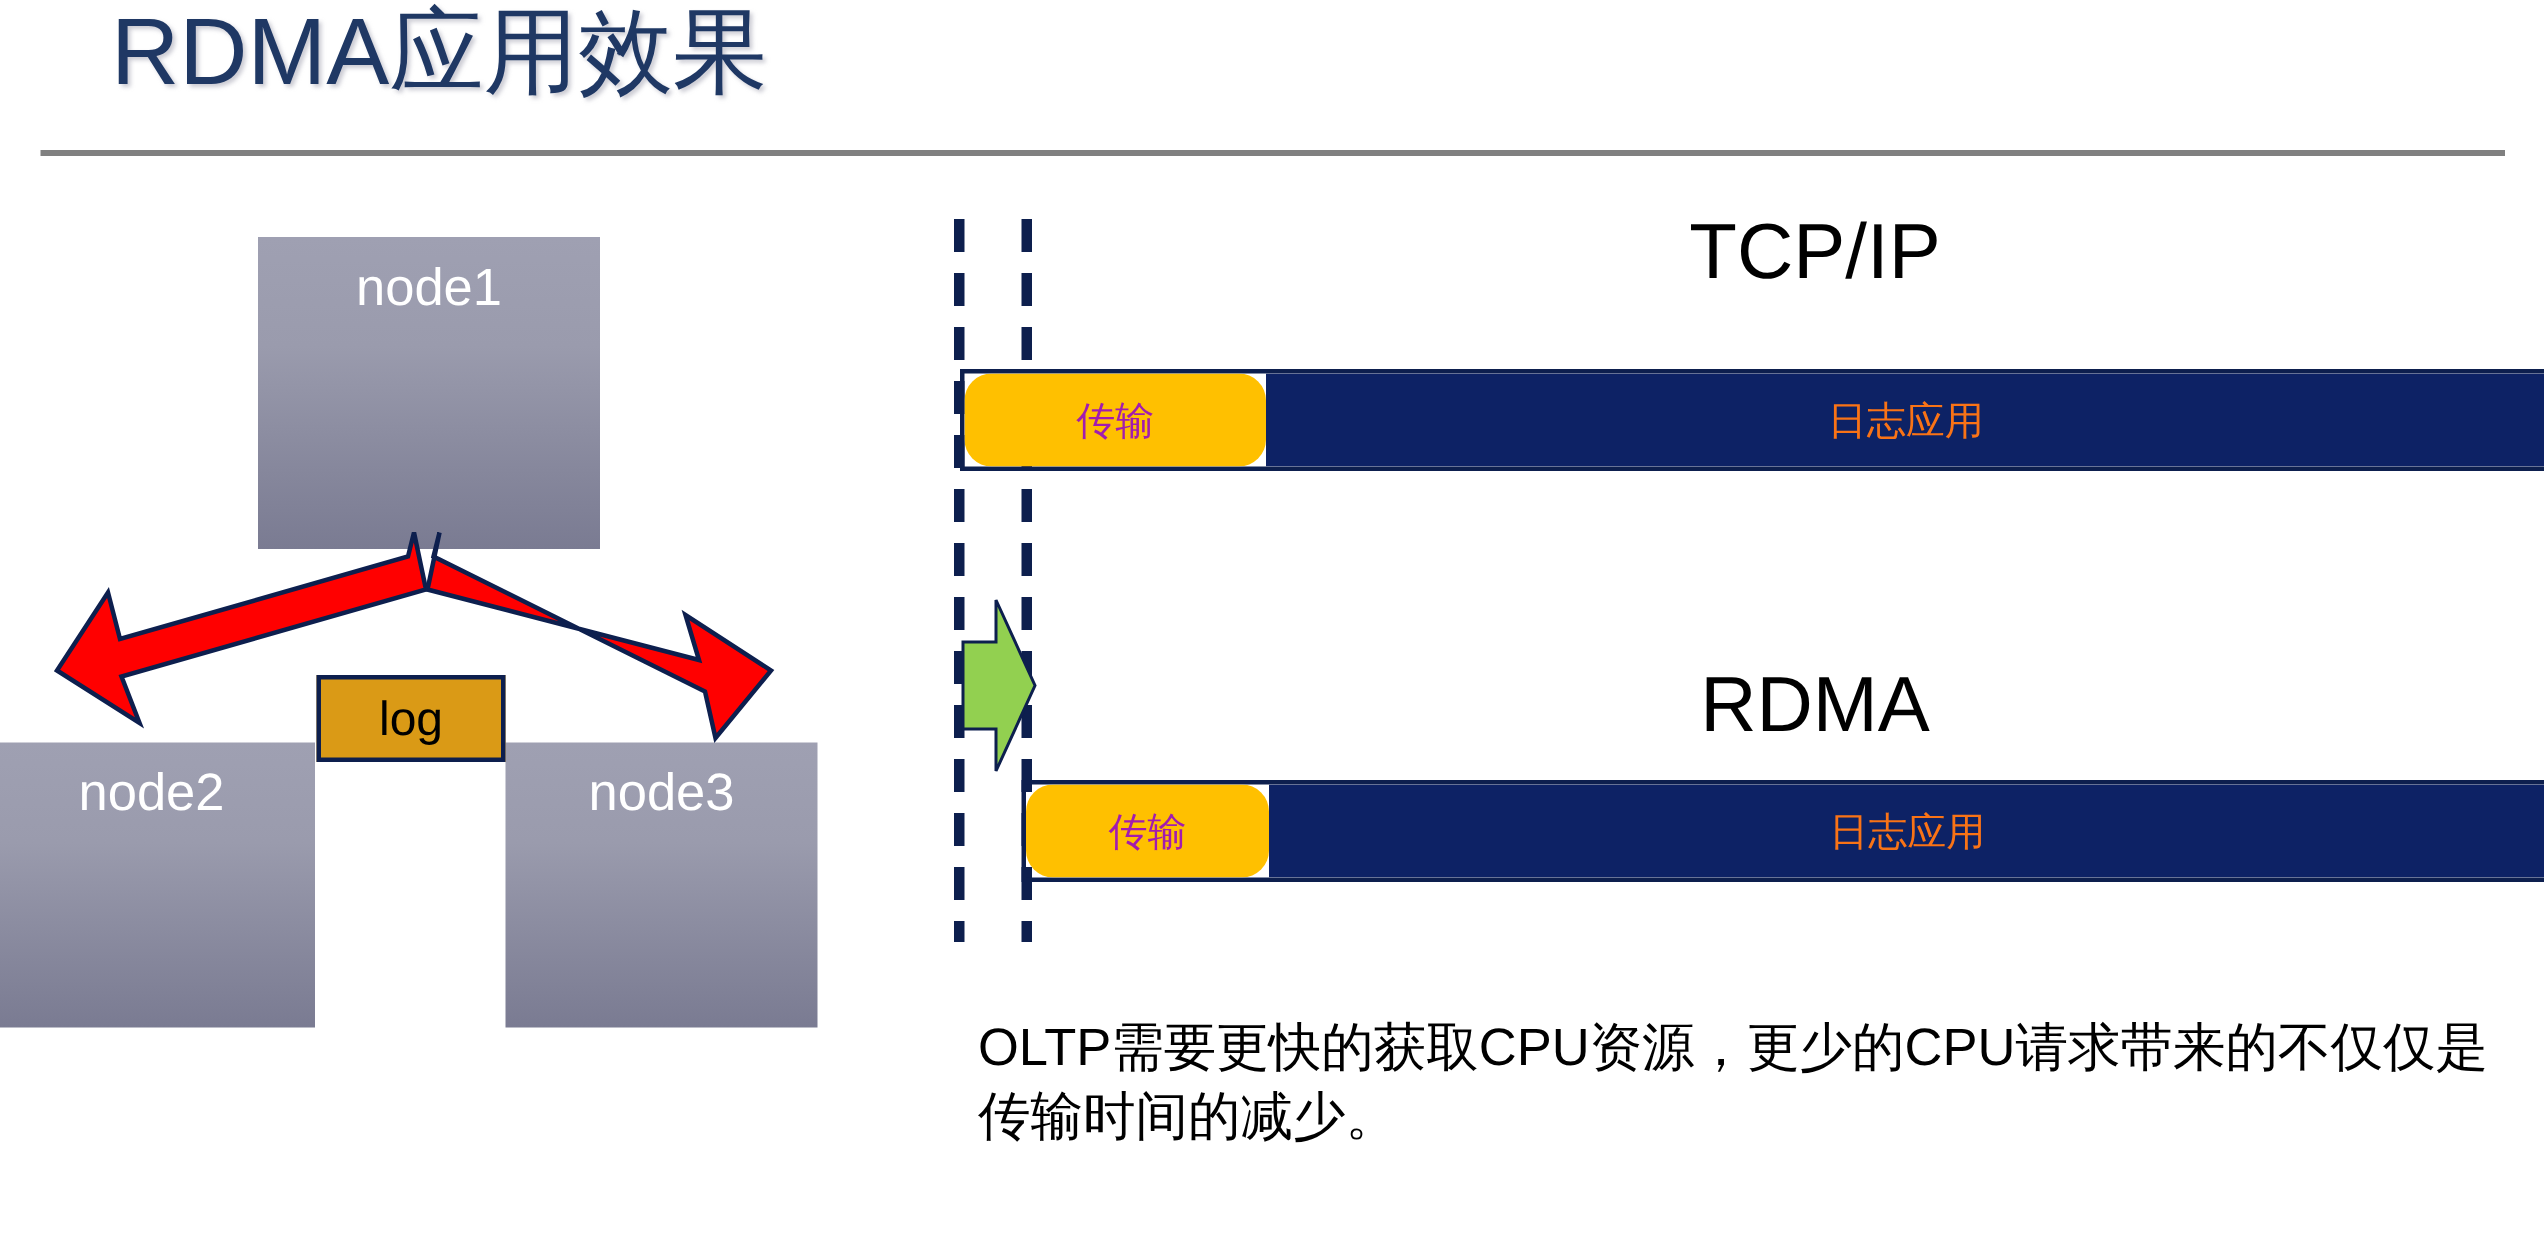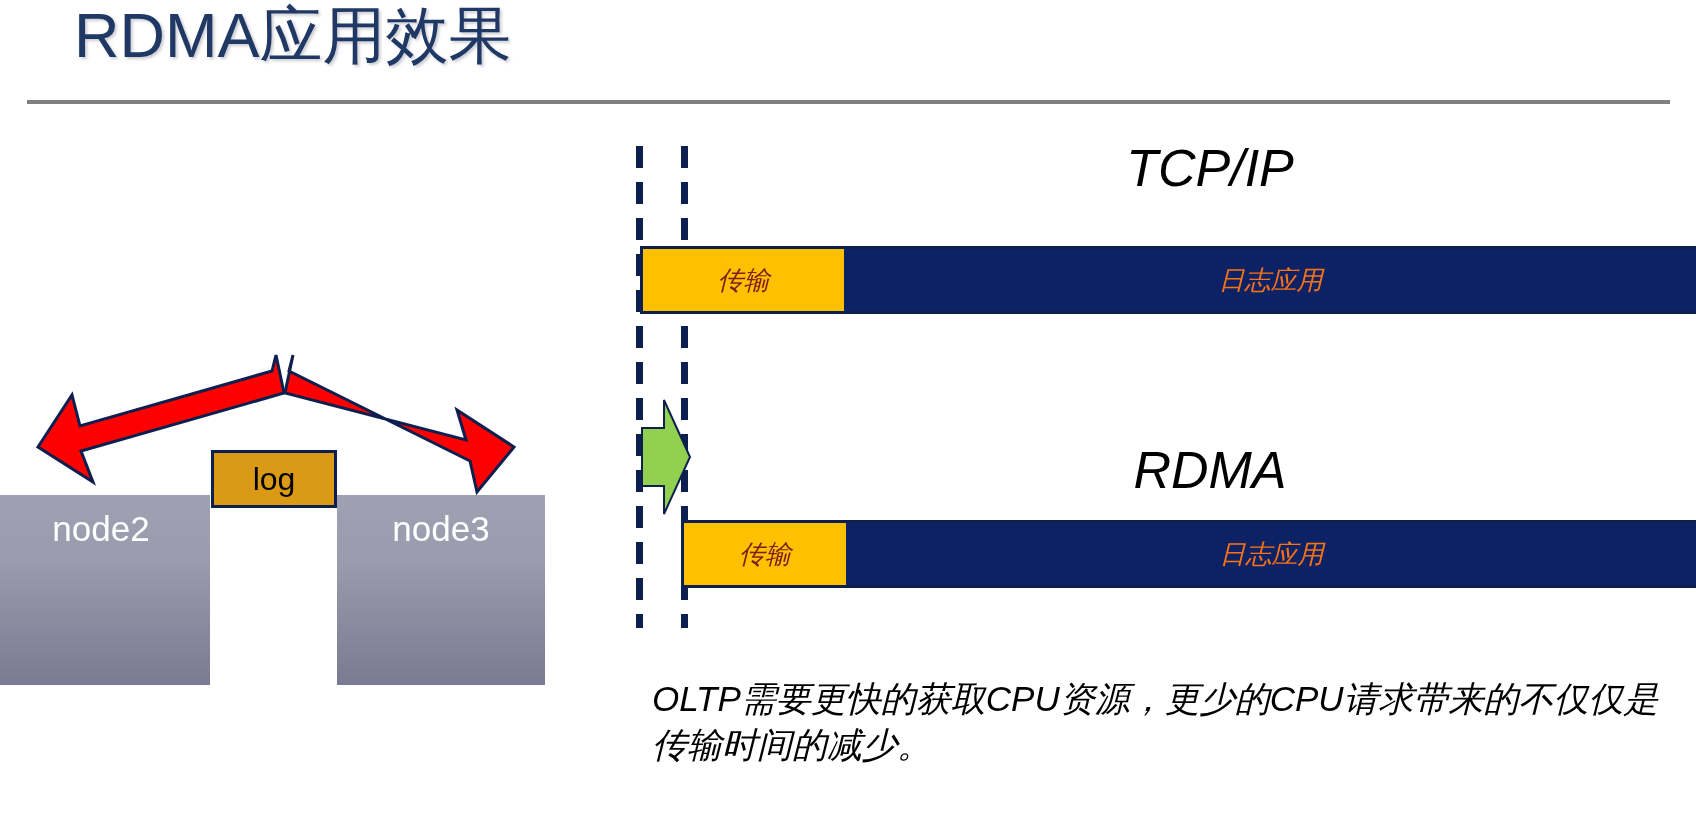--- a/index.html
+++ b/index.html
@@ -99,21 +99,20 @@
   }
 
   
   #right-panel {
     position: absolute;
     left: 0;
     top: 0;
     width: 1364px;
     height: 826px;
     pointer-events: none;
-    font-style: italic;
   }
   .dash-line {
     position: absolute;
     width: 7px;
     background-image: linear-gradient(#0D1F4E 62%, rgba(0,0,0,0) 0%);
     background-size: 7px 36px;
     background-repeat: repeat-y;
   }
   #dash-line-left  { left: 636px; top: 146px; height: 482px; }
   #dash-line-right { left: 681px; top: 146px; height: 482px; }
@@ -137,21 +136,22 @@
   }
   .bar-seg {
     display: flex;
     align-items: center;
     justify-content: center;
     font-size: 26px;
     box-sizing: border-box;
   }
   .seg-transfer {
     background: #FFC000;
-    color: #7f1d1d;
+    color: #a21caf;
+    border-radius: 18px;
   }
   .seg-apply {
     background: #0D2265;
     color: #f97316;
   }
   #tcpip-bar {
     left: 640px;
     top: 246px;
     width: 1060px;
     height: 68px;
@@ -188,20 +188,23 @@
   }
 </style>
 </head>
 <body>
 
 <div id="slide-title">RDMA应用效果</div>
 <div id="title-rule"></div>
 
 <div id="left-diagram">
 
+  <div class="node-box" id="node1-box">
+    <span class="node-label">node1</span>
+  </div>
 
   <div class="node-box" id="node2-box">
     <span class="node-label">node2</span>
   </div>
 
   <div class="node-box" id="node3-box">
     <span class="node-label">node3</span>
   </div>
 
   <svg id="arrows-svg" viewBox="0 0 610 600">

